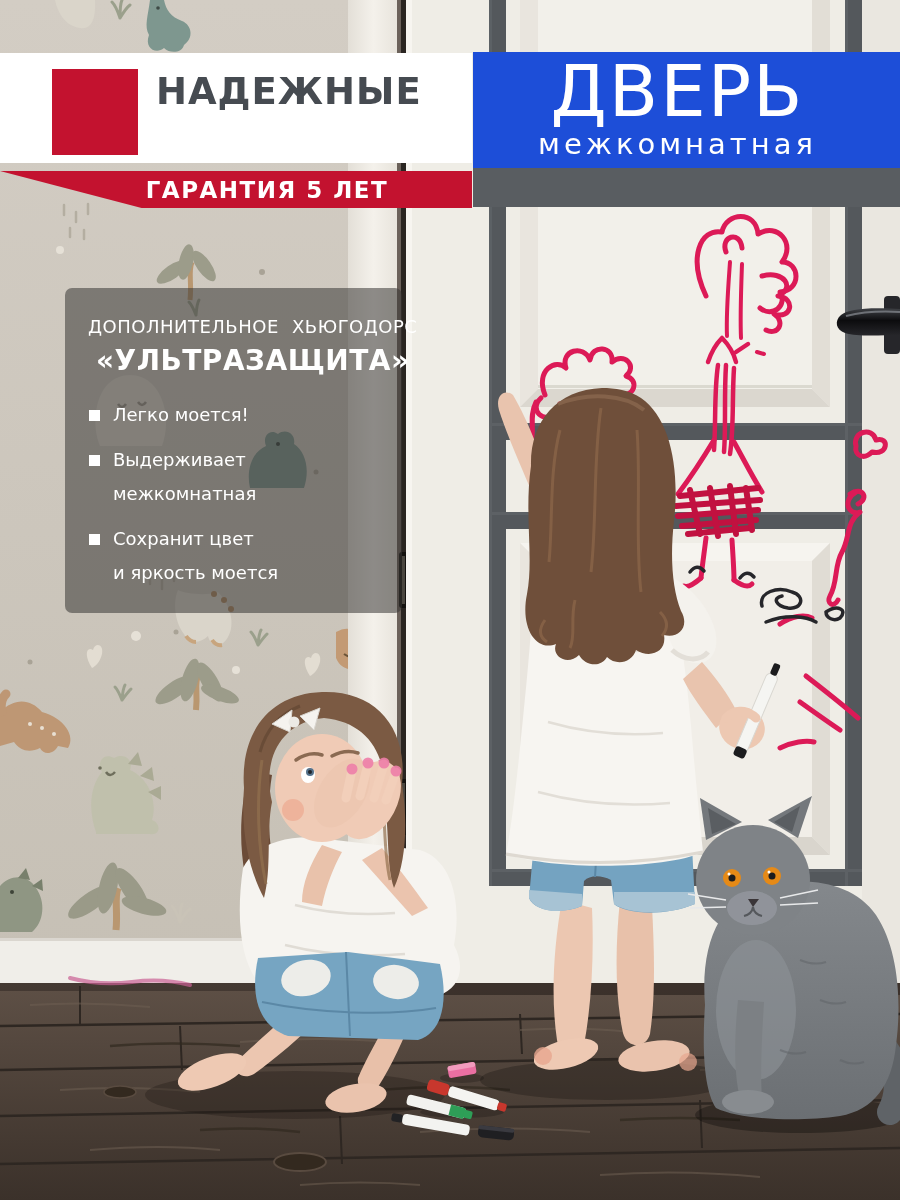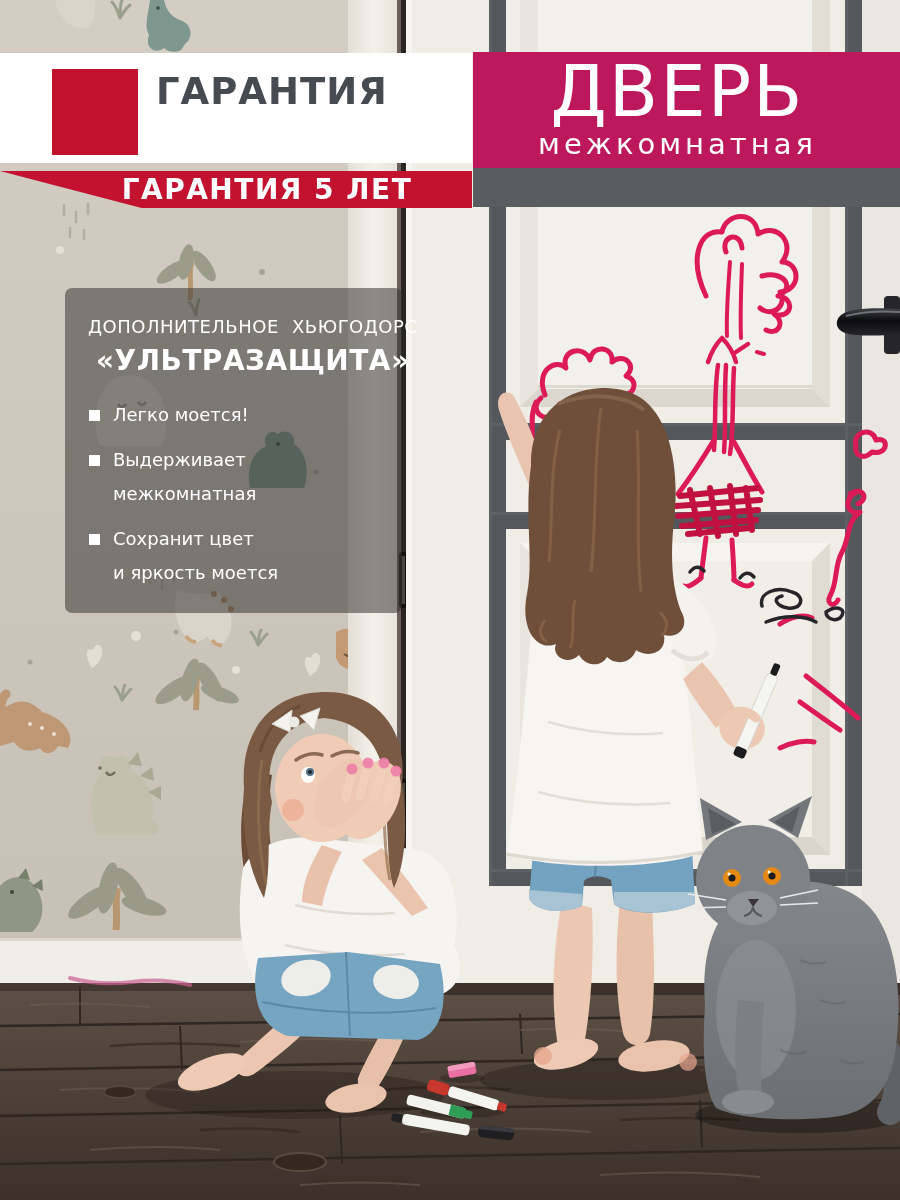--- a/index.html
+++ b/index.html
@@ -12,24 +12,24 @@
   .logo-square{position:absolute;left:52px;top:16px;width:86px;height:86px;background:#C3122F;}
   .brand-name{position:absolute;left:156px;top:17px;font-size:37px;font-weight:700;
               color:#464B51;letter-spacing:1px;white-space:nowrap;}
   .brand-tagline{position:absolute;left:158px;top:61px;font-size:20px;letter-spacing:2.6px;
               color:#565B60;white-space:nowrap;}
 
   
   .guarantee{position:absolute;left:0;top:171px;width:472px;height:37px;background:#C3122F;
              clip-path:polygon(0 0,100% 0,100% 100%,30% 100%);
              display:flex;align-items:center;justify-content:center;padding-left:62px;box-sizing:border-box;}
-  .guarantee span{color:#fff;font-size:28px;font-weight:700;letter-spacing:1.5px;white-space:nowrap;}
+  .guarantee span{color:#fff;font-size:23px;font-weight:700;letter-spacing:1.5px;white-space:nowrap;}
 
   
-  .title-block{position:absolute;left:473px;top:52px;width:427px;height:116px;background:#be185d;
+  .title-block{position:absolute;left:473px;top:52px;width:427px;height:116px;background:#1d4ed8;
                color:#fff;text-align:center;box-sizing:border-box;padding-right:18px;}
   .title{font-size:72px;line-height:78px;margin-top:0px;letter-spacing:2px;font-weight:500;}
   .subtitle{font-size:29px;letter-spacing:4px;margin-top:-3px;font-weight:400;text-align:center;}
   .gray-bar{position:absolute;left:473px;top:168px;width:427px;height:39px;background:#595D61;}
 
   
   .info-box{position:absolute;left:65px;top:288px;width:337px;height:325px;
             background:rgba(56,55,53,0.55);border-radius:7px;color:#ffffff;
             padding:28px 18px 0 23px;box-sizing:border-box;}
   .fi-intro{font-size:18px;letter-spacing:.5px;word-spacing:7px;white-space:nowrap;}
@@ -465,21 +465,21 @@
       </g>
       <g transform="translate(496,1133) rotate(6)">
         <rect x="-18" y="-6" width="36" height="12" rx="5" fill="#1F1F22"></rect>
         <rect x="-18" y="-6" width="36" height="4" rx="2" fill="#3A3A40"></rect>
       </g>
     </g>
   </svg>
 
   <div class="logo-card">
     <div class="logo-square"></div>
-    <div class="brand-name">ГАРАНТИЯ</div>
+    <div class="brand-name">НАДЕЖНЫЕ</div>
   </div>
 
   <div class="guarantee">
     <span>ГАРАНТИЯ 5 ЛЕТ</span>
   </div>
 
   <div class="title-block">
     <div class="title">ДВЕРЬ</div>
     <div class="subtitle">межкомнатная</div>
   </div>

